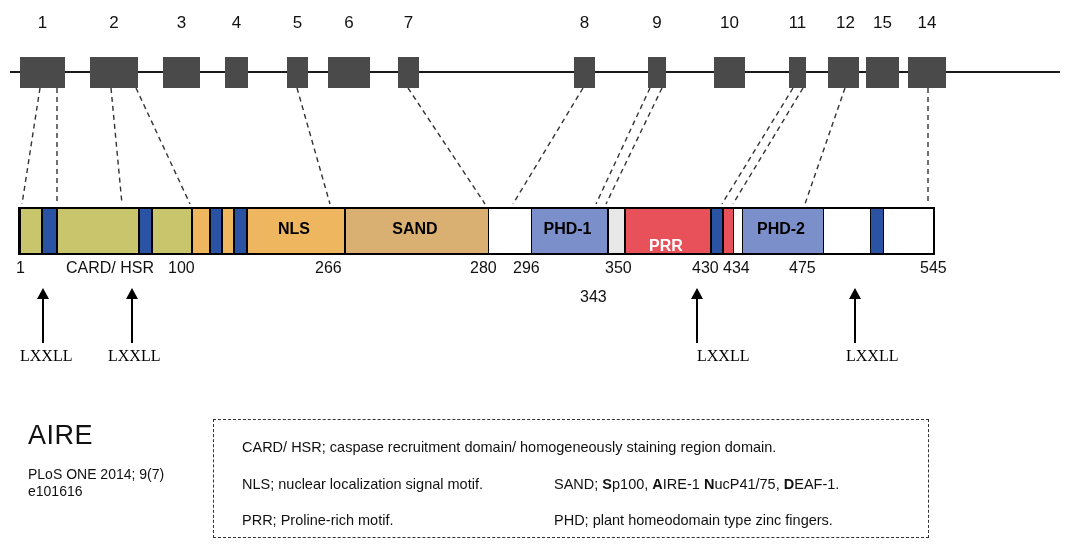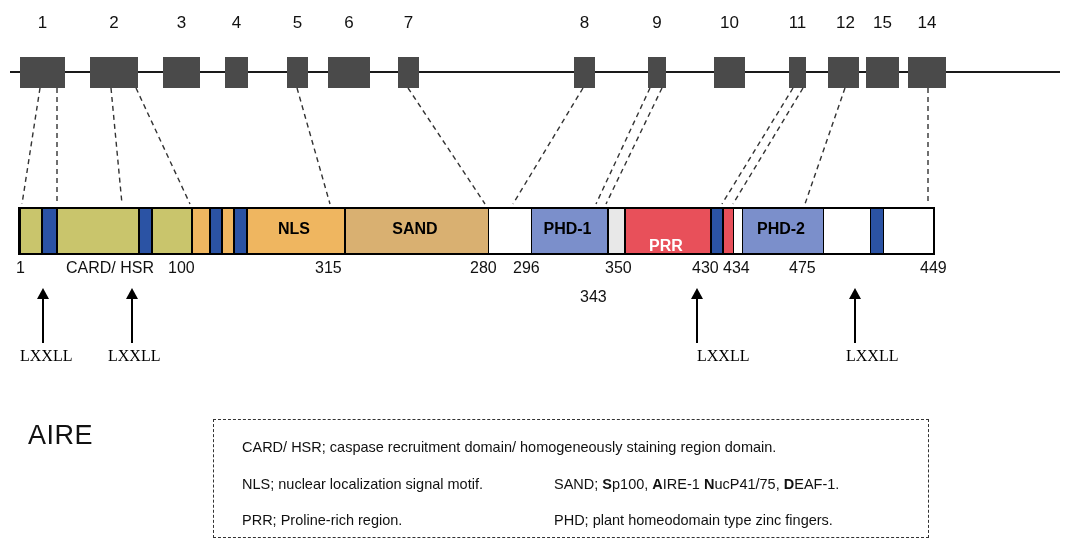--- a/index.html
+++ b/index.html
@@ -130,29 +130,29 @@
   <div id="segment-labels">
       <div class="seg-label" style="left: 245px; top: 207px; width: 98px; color: rgb(0, 0, 0);">NLS</div>
       <div class="seg-label" style="left: 343px; top: 207px; width: 144px; color: rgb(0, 0, 0);">SAND</div>
       <div class="seg-label" style="left: 529px; top: 207px; width: 77px; color: rgb(0, 0, 0);">PHD-1</div>
       <div class="seg-label" style="left: 623px; top: 207px; width: 86px; color: rgb(255, 255, 255); margin-top: 17px;">PRR</div>
       <div class="seg-label" style="left: 740px; top: 207px; width: 82px; color: rgb(0, 0, 0);">PHD-2</div>
     </div>
   <div id="residue-numbers">
       <div class="res-num" style="left: 16px; top: 260px;">1</div>
       <div class="res-num" style="left: 168px; top: 260px;">100</div>
-      <div class="res-num" style="left: 315px; top: 260px;">315</div>
+      <div class="res-num" style="left: 315px; top: 260px;">266</div>
       <div class="res-num" style="left: 470px; top: 260px;">280</div>
       <div class="res-num" style="left: 513px; top: 260px;">296</div>
       <div class="res-num" style="left: 580px; top: 244px; margin-top: 45px;">343</div>
       <div class="res-num" style="left: 605px; top: 260px;">350</div>
       <div class="res-num" style="left: 692px; top: 260px;">430</div>
       <div class="res-num" style="left: 723px; top: 260px;">434</div>
       <div class="res-num" style="left: 789px; top: 260px;">475</div>
-      <div class="res-num" style="left: 920px; top: 260px;">449</div>
+      <div class="res-num" style="left: 920px; top: 260px;">545</div>
     </div>
   <div id="region-label-holder">
       <div class="res-num" style="left: 66px; top: 260px;">CARD/ HSR</div>
     </div>
 
   <div id="lxxll-layer">
       <div class="arrow-head" style="left: 37px; top: 288px;"></div>
       <div class="arrow-stem" style="left: 42px; top: 299px; height: 44px;"></div>
       <div class="lxxll-label" style="left: 20px; top: 348px;">LXXLL</div>
       <div class="arrow-head" style="left: 126px; top: 288px;"></div>
@@ -160,24 +160,28 @@
       <div class="lxxll-label" style="left: 108px; top: 348px;">LXXLL</div>
       <div class="arrow-head" style="left: 691px; top: 288px;"></div>
       <div class="arrow-stem" style="left: 696px; top: 299px; height: 44px;"></div>
       <div class="lxxll-label" style="left: 697px; top: 348px;">LXXLL</div>
       <div class="arrow-head" style="left: 849px; top: 288px;"></div>
       <div class="arrow-stem" style="left: 854px; top: 299px; height: 44px;"></div>
       <div class="lxxll-label" style="left: 846px; top: 348px;">LXXLL</div>
     </div>
 
   <div class="aire-title">AIRE</div>
+  <div class="aire-cite">
+    <div>PLoS ONE 2014; 9(7)</div>
+    <div>e101616</div>
+  </div>
 
   <div class="legend-box">
     <div id="legend-rows">
         <div class="legend-row" style="left: 28px; top: 20px;">CARD/ HSR;  caspase recruitment domain/ homogeneously staining region domain.</div>
         <div class="legend-row" style="left: 28px; top: 57px;">NLS; nuclear localization signal motif.</div>
         <div class="legend-row" style="left: 340px; top: 57px;">SAND; <span class="lg-b">S</span>p100, <span class="lg-b">A</span>IRE-1 <span class="lg-b">N</span>ucP41/75, <span class="lg-b">D</span>EAF-1.</div>
-        <div class="legend-row" style="left: 28px; top: 93px;">PRR;  Proline-rich region.</div>
+        <div class="legend-row" style="left: 28px; top: 93px;">PRR;  Proline-rich motif.</div>
         <div class="legend-row" style="left: 340px; top: 93px;">PHD; plant homeodomain type zinc fingers.</div>
       </div>
   </div>
 
 </div>
 
 </body></html>

